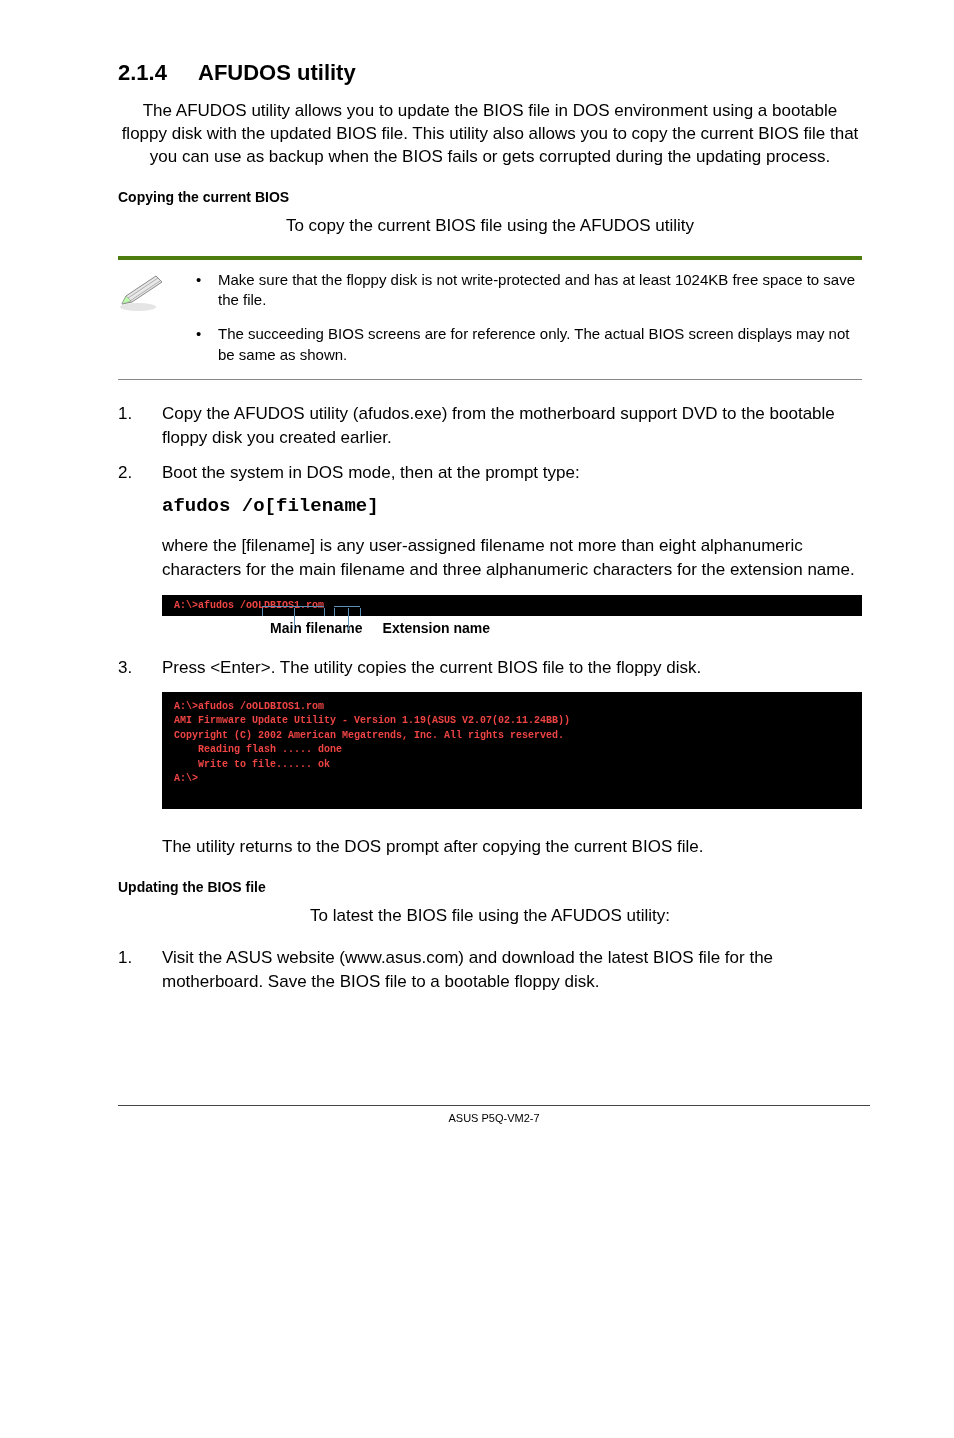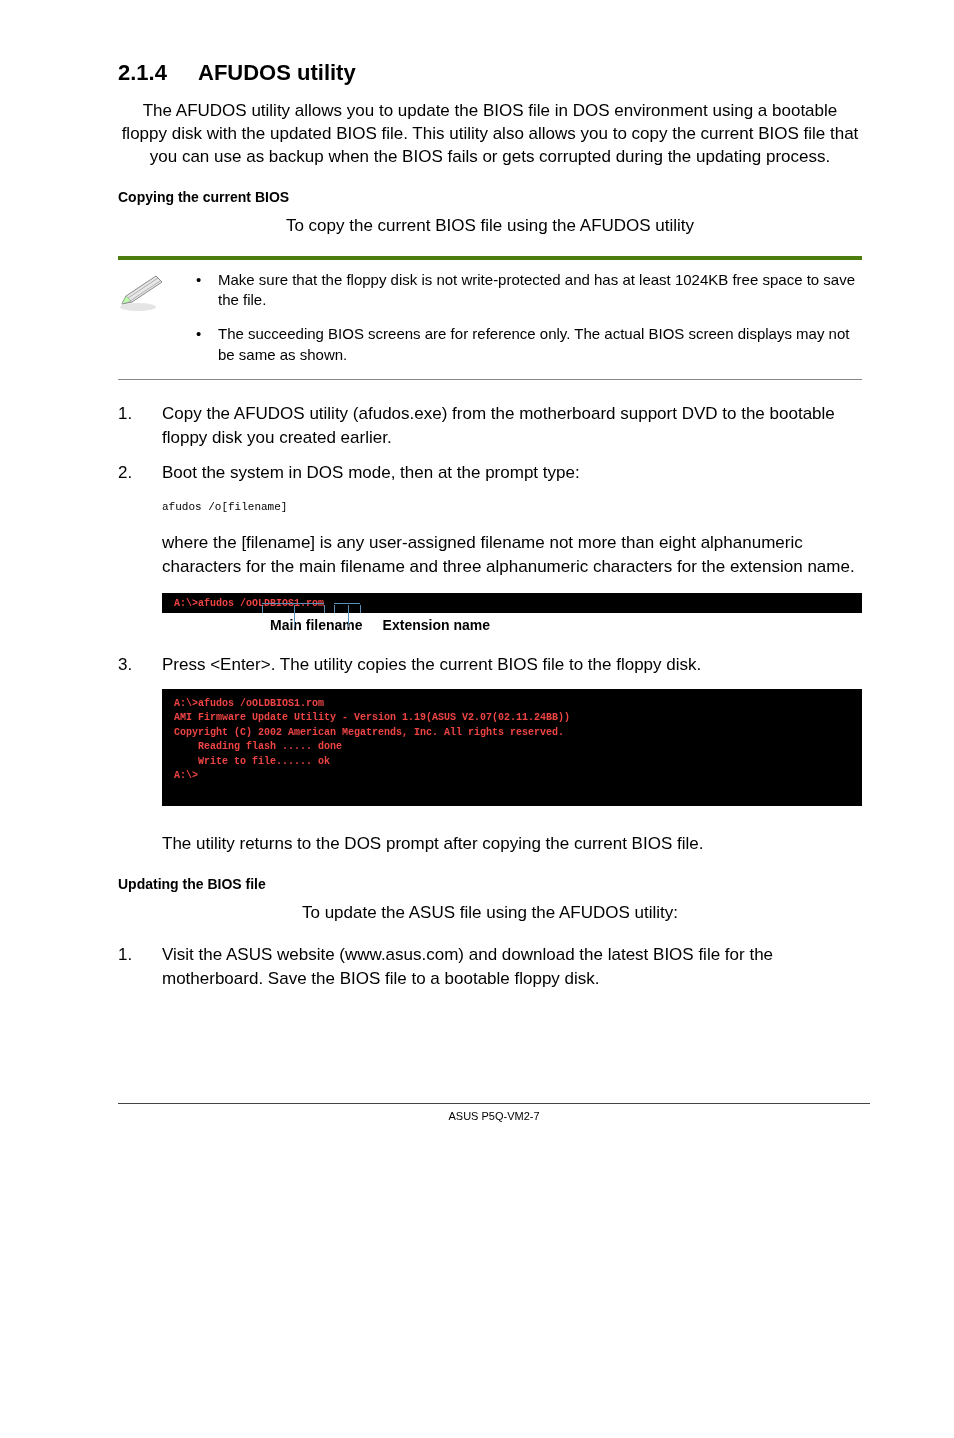--- a/index.html
+++ b/index.html
@@ -86,22 +86,22 @@
   }
   .indent-after {
     margin-left: 44px;
     font-size: 17px;
     line-height: 1.4;
     margin-top: 14px;
     margin-bottom: 14px;
   }
   code.cmd {
     font-family: "Courier New", monospace;
-    font-weight: normal;
-    font-size: 11px;
+    font-weight: bold;
+    font-size: 19px;
   }
   .terminal {
     background: #000;
     color: #ef4444;
     font-family: "Courier New", monospace;
     font-weight: bold;
     font-size: 10px;
     padding: 8px 12px 8px 12px;
     margin-left: 44px;
     margin-bottom: 10px;
@@ -217,21 +217,21 @@
 Copyright (C) 2002 American Megatrends, Inc. All rights reserved.
     Reading flash ..... done
     Write to file...... ok
 A:\&gt;
  </div>
 
   <p class="indent-after" style="margin-top:26px;">The utility returns to the DOS prompt after copying the current BIOS file.</p>
 
   <h3 class="subhead">Updating the BIOS file</h3>
 
-  <p class="body">To update the ASUS file using the AFUDOS utility:</p>
+  <p class="body">To latest the BIOS file using the AFUDOS utility:</p>
 
   <ol class="steps">
     <li>Visit the ASUS website (www.asus.com) and download the latest BIOS file for the motherboard. Save the BIOS file to a bootable floppy disk.</li>
   </ol>
 
 </div>
 
 <div class="footer">
   <span>ASUS P5Q-VM</span>
   <span>2-7</span>

